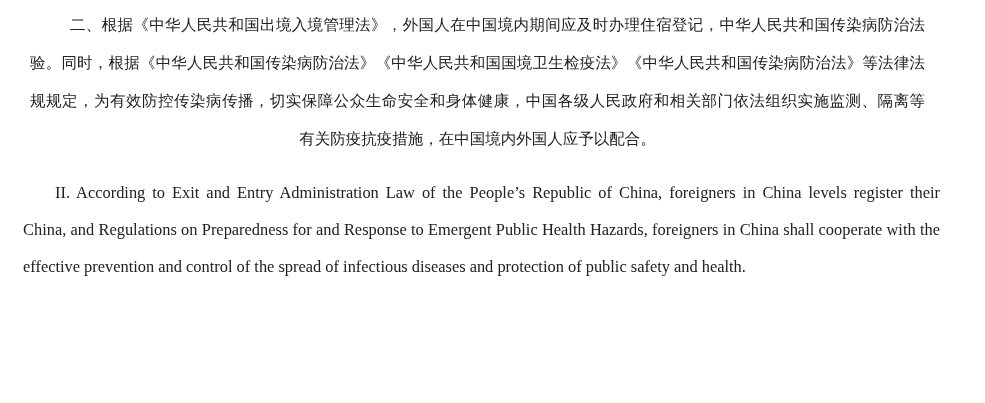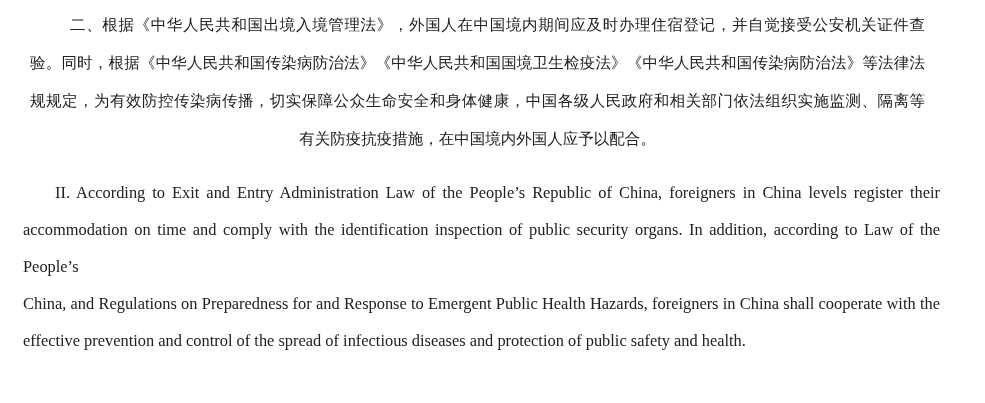--- a/index.html
+++ b/index.html
@@ -52,26 +52,25 @@
     text-align: left;
     text-align-last: left;
   }
 </style>
 </head>
 <body>
 
 <div class="page">
 
   <div class="para para-cn">
-    <div class="jline cn-first">二、根据《中华人民共和国出境入境管理法》，外国人在中国境内期间应及时办理住宿登记，并自觉接受公安机关证件查</div>
+    <div class="jline cn-first">二、根据《中华人民共和国出境入境管理法》，外国人在中国境内期间应及时办理住宿登记，中华人民共和国传染病防治法</div>
     <div class="jline">验。同时，根据《中华人民共和国传染病防治法》《中华人民共和国国境卫生检疫法》《中华人民共和国传染病防治法》等法律法</div>
     <div class="jline">规规定，为有效防控传染病传播，切实保障公众生命安全和身体健康，中国各级人民政府和相关部门依法组织实施监测、隔离等</div>
     <div class="line-center">有关防疫抗疫措施，在中国境内外国人应予以配合。</div>
   </div>
 
   <div class="para para-en">
     <div class="jline en-first">II. According to Exit and Entry Administration Law of the People’s Republic of China, foreigners in China levels register their</div>
-    <div class="jline">accommodation on time and comply with the identification inspection of public security organs. In addition, according to Law of the People’s</div>
     <div class="jline">China, and Regulations on Preparedness for and Response to Emergent Public Health Hazards, foreigners in China shall cooperate with the</div>
     <div class="line-left">effective prevention and control of the spread of infectious diseases and protection of public safety and health.</div>
   </div>
 
 </div>
 
 </body></html>

